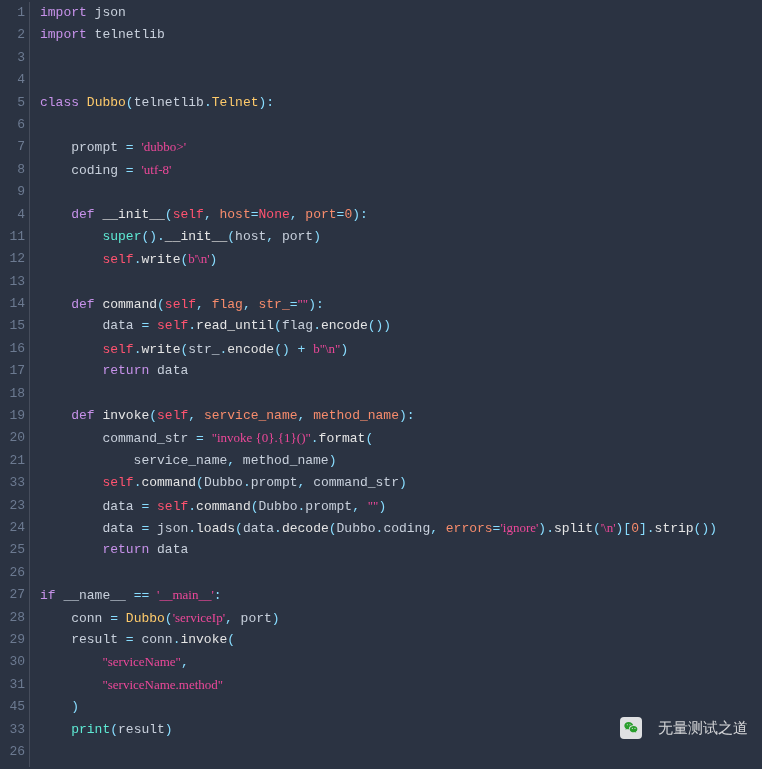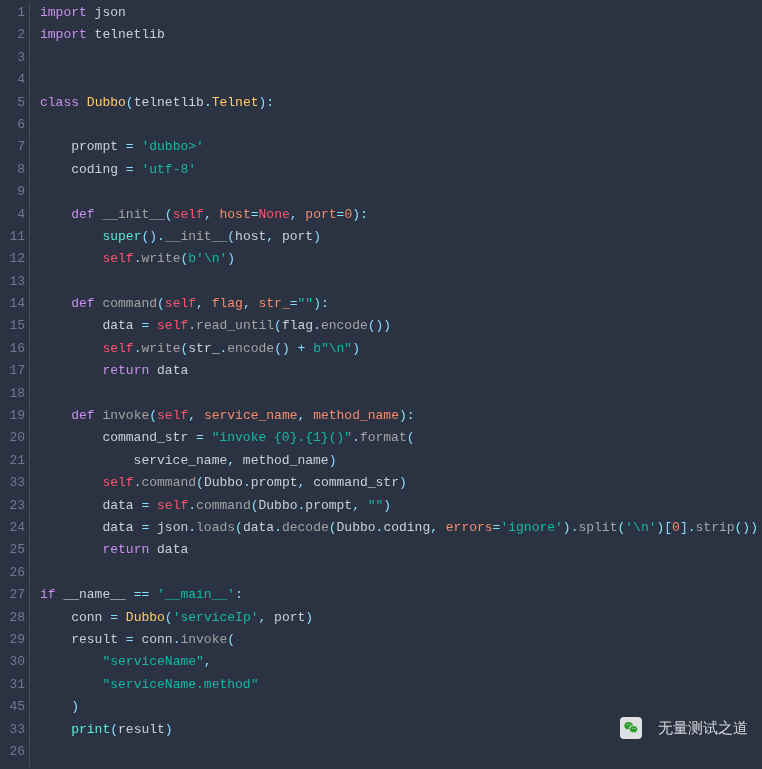--- a/index.html
+++ b/index.html
@@ -28,23 +28,23 @@
     flex-shrink: 0;
   }
   .gutter div { height: 22.4px; }
   .code {
     padding-left: 10px;
     color: #c8d0dc;
     white-space: pre;
   }
   .code .line { height: 22.4px; }
   .kw { color: #c792ea; }     
-  .fn { color: #a3a3a3; }     
+  .fn { color: #e5e5e5; }     
   .cls { color: #ffcb6b; }    
-  .str { color: #14b8a6; }    
+  .str { color: #ec4899; font-family: Liberation Serif, serif; }    
   .num { color: #f78c6c; }    
   .slf { color: #ff5370; }    
   .id  { color: #c8d0dc; }    
   .op  { color: #89ddff; }    
   .builtin { color: #5eead4; }
   .arg { color: #f78c6c; }    
 
   .watermark {
     position: absolute;
     right: 14px;

